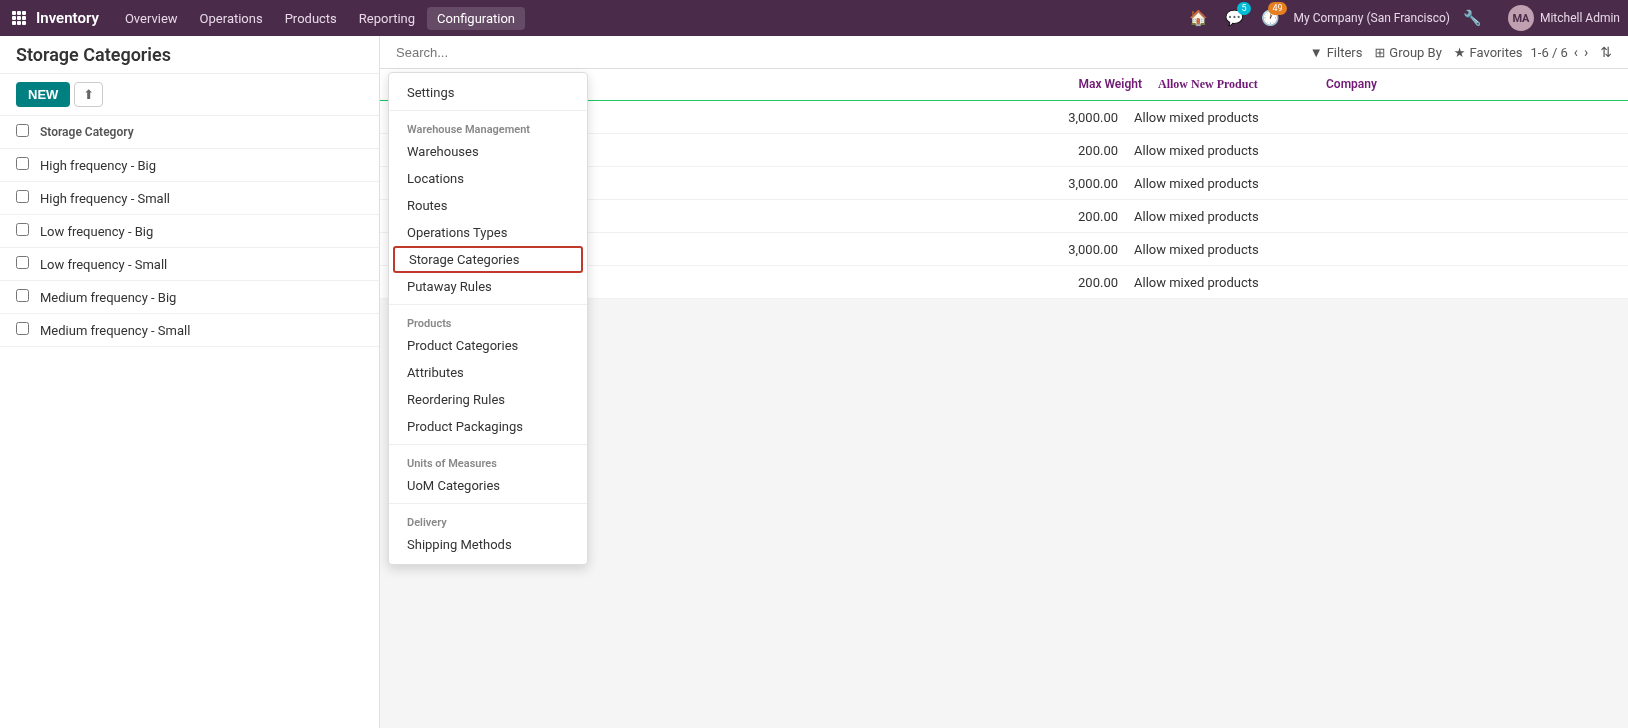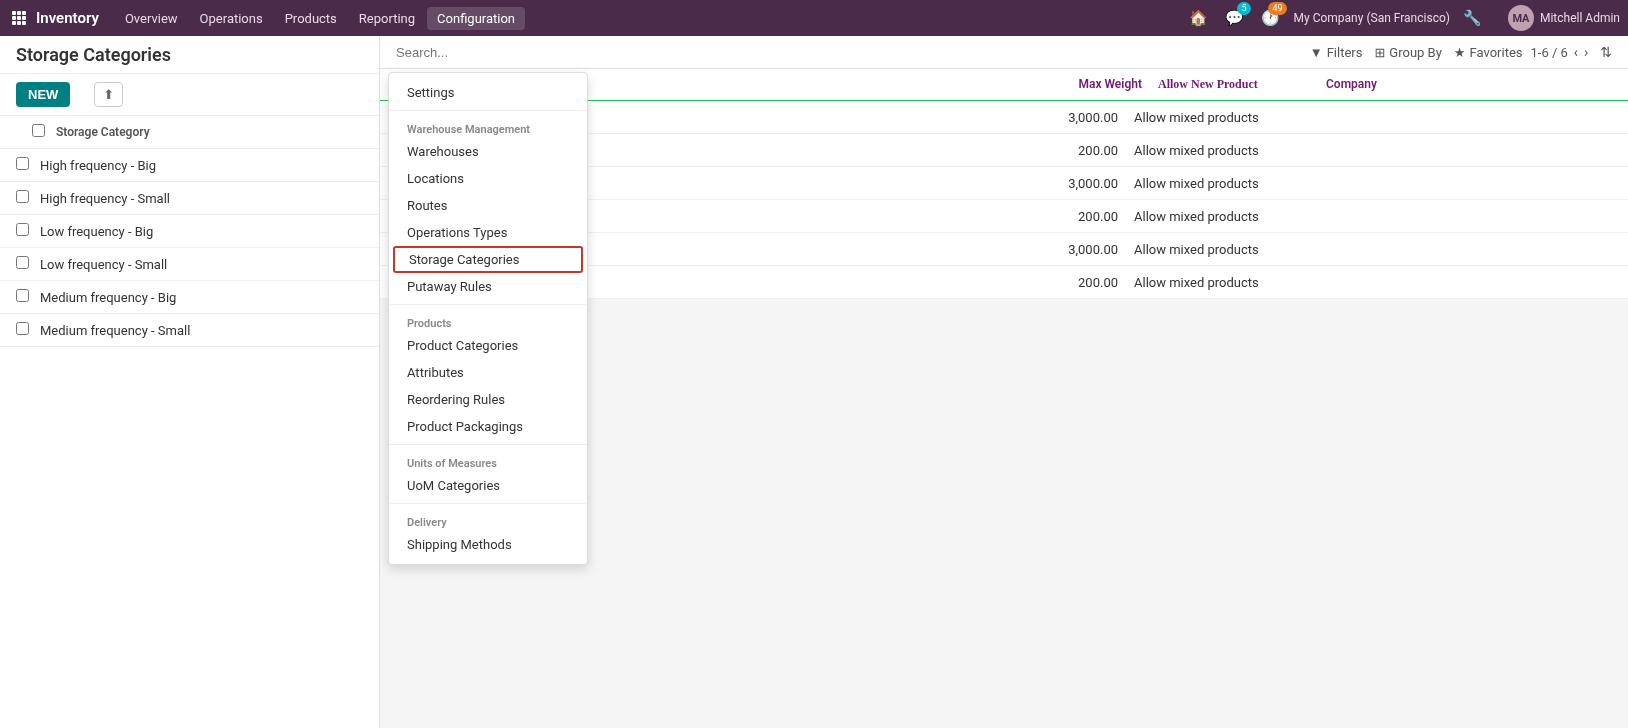--- a/index.html
+++ b/index.html
@@ -84,21 +84,21 @@
       padding: 8px 16px;
       display: flex;
       align-items: center;
       gap: 8px;
       border-bottom: 1px solid #eee;
     }
 
     .table-header-row {
       display: flex;
       align-items: center;
-      padding: 8px 32px;
+      padding: 8px 16px;
       border-bottom: 1px solid #eee;
       background: #fff;
       color: #555;
       font-weight: 600;
       font-size: 12px;
     }
     .table-header-row .check-col { width: 24px; }
     .table-header-row .name-col { flex: 1; }
 
     .table-row {
@@ -268,21 +268,21 @@
     </div>
   </div>
 </div>
 
 <div class="main-area">
 
   <div class="left-panel">
     <div class="left-panel-header">
       <h1 class="page-title">Storage Categories</h1>
     </div>
-    <div style="padding: 8px 16px; display: flex; gap: 24px; border-bottom: 1px solid #eee;">
+    <div style="padding: 8px 16px; display: flex; gap: 4px; border-bottom: 1px solid #eee;">
       <button class="btn-new">NEW</button>
       <button class="btn-import">
         <span>⬆</span>
       </button>
     </div>
     <div class="table-header-row">
       <div class="check-col">
         <input type="checkbox" style="">
       </div>
       <div class="name-col">Storage Category</div>

